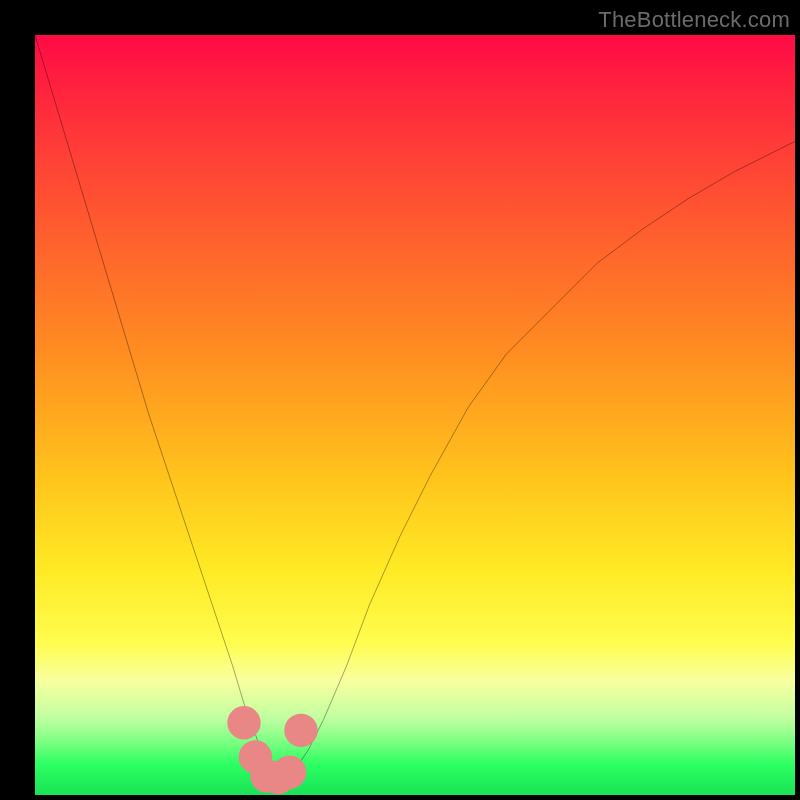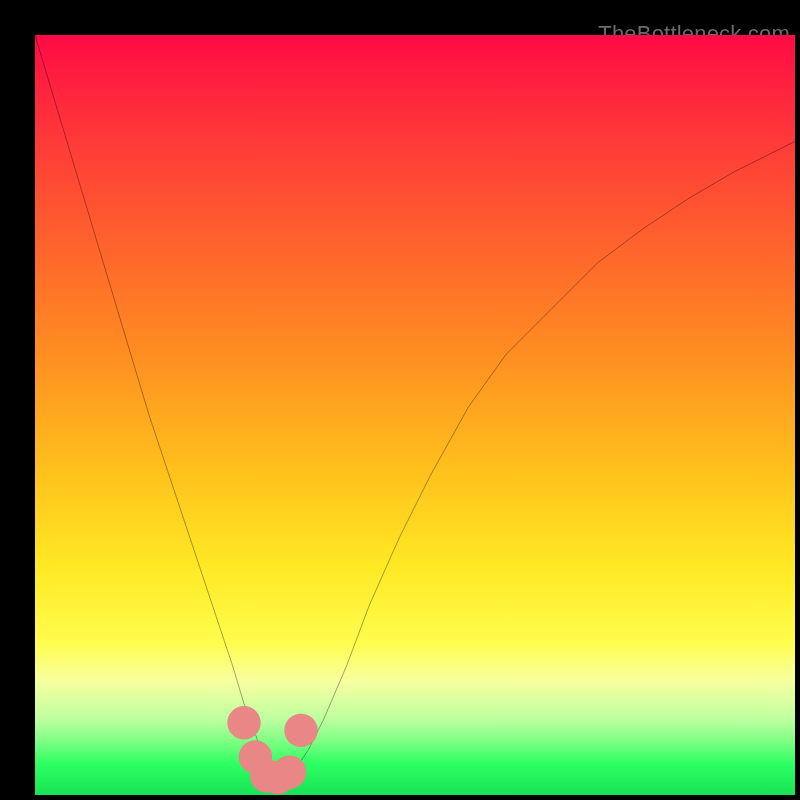--- a/index.html
+++ b/index.html
@@ -43,21 +43,21 @@
   .plot svg {
     position: absolute;
     left: 0;
     top: 0;
     width: 760px;
     height: 760px;
     display: block;
   }
   .attribution {
     position: absolute;
-    top: 21px;
+    top: 7px;
     right: 10px;
     color: #6b6b6b;
     font-size: 22px;
     letter-spacing: 0.2px;
     font-weight: 500;
   }
 </style>
 </head>
 <body>
 

